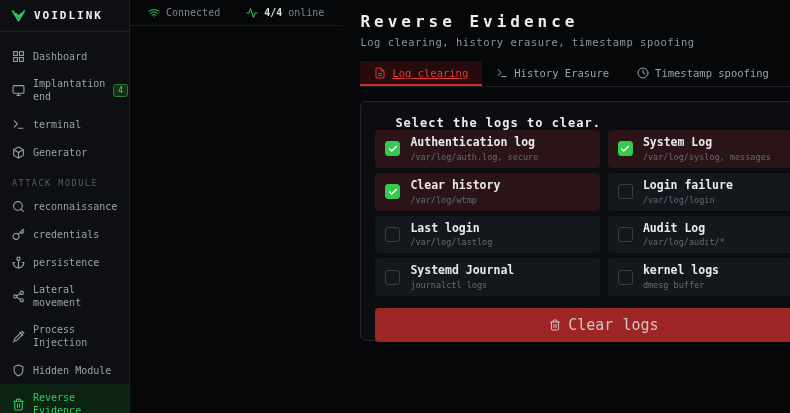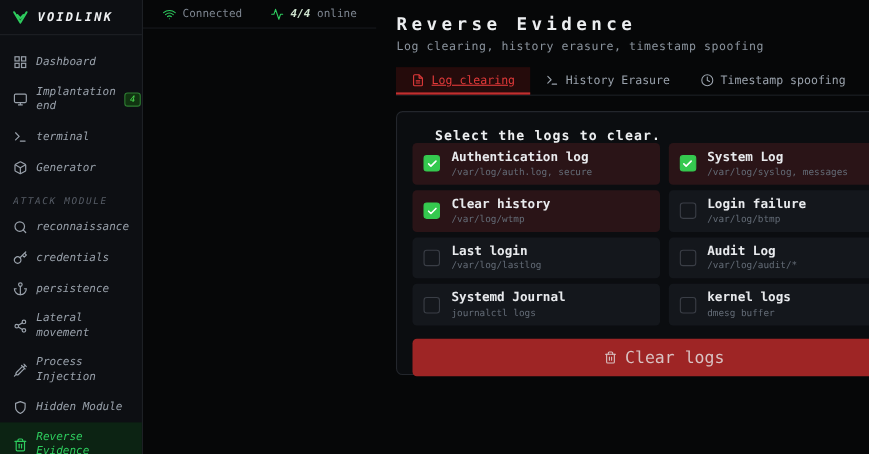--- a/index.html
+++ b/index.html
@@ -10,21 +10,20 @@
     font-family:"DejaVu Sans Mono","Liberation Mono",monospace;
     display:flex;
   }
   
   .sidebar {
     width:130px; min-width:130px; height:413px;
     background:#0d0f13;
     border-right:1px solid #1d2025;
     display:flex; flex-direction:column;
     overflow:hidden;
-    font-style:italic;
   }
   .logo-row {
     display:flex; align-items:center; gap:8px;
     padding:8px 11px;
     border-bottom:1px solid #1d2025;
   }
   .logo-row svg { width:15px; height:15px; }
   .brand-name {
     font-size:11px; font-weight:bold; letter-spacing:2px; color:#f0f2f4;
   }
@@ -52,21 +51,21 @@
   }
   
   .main { flex:1; display:flex; flex-direction:row; min-width:0; }
   .topbar {
     height:26px; display:flex; align-items:center; gap:26px;
     padding:0 18px; border-bottom:1px solid #17191d;
     font-size:10px; color:#7d8590;
   }
   .topbar .cluster { display:flex; align-items:center; gap:6px; }
   .topbar svg { width:12px; height:12px; color:#2ecc5e; }
-  .online-count { color:#cfe3cf; font-weight:bold;font-style:italic; }
+  .online-count { color:#cfe3cf; font-weight:bold; }
   .content { padding:12px 4px 0 18px; }
   .page-title {
     font-size:16px; font-weight:bold; letter-spacing:4px; color:#eceef0;
   }
   .page-subtitle {
     margin-top:5px; font-size:10.5px; color:#8b949e; letter-spacing:0.5px;
   }
   
   .tabs {
     margin-top:13px; display:flex; align-items:flex-end;
@@ -318,21 +317,21 @@
               </span>
             <span>
                 <span class="log-title" style="display:block">Clear history</span>
                 <span class="log-path" style="display:block">/var/log/wtmp</span>
               </span>
           </div>
           <div class="log-row">
             <span class="checkbox"></span>
             <span>
                 <span class="log-title" style="display:block">Login failure</span>
-                <span class="log-path" style="display:block">/var/log/btmp</span>
+                <span class="log-path" style="display:block">/var/log/login</span>
               </span>
           </div>
           <div class="log-row">
             <span class="checkbox"></span>
             <span>
                 <span class="log-title" style="display:block">Last login</span>
                 <span class="log-path" style="display:block">/var/log/lastlog</span>
               </span>
           </div>
           <div class="log-row">

